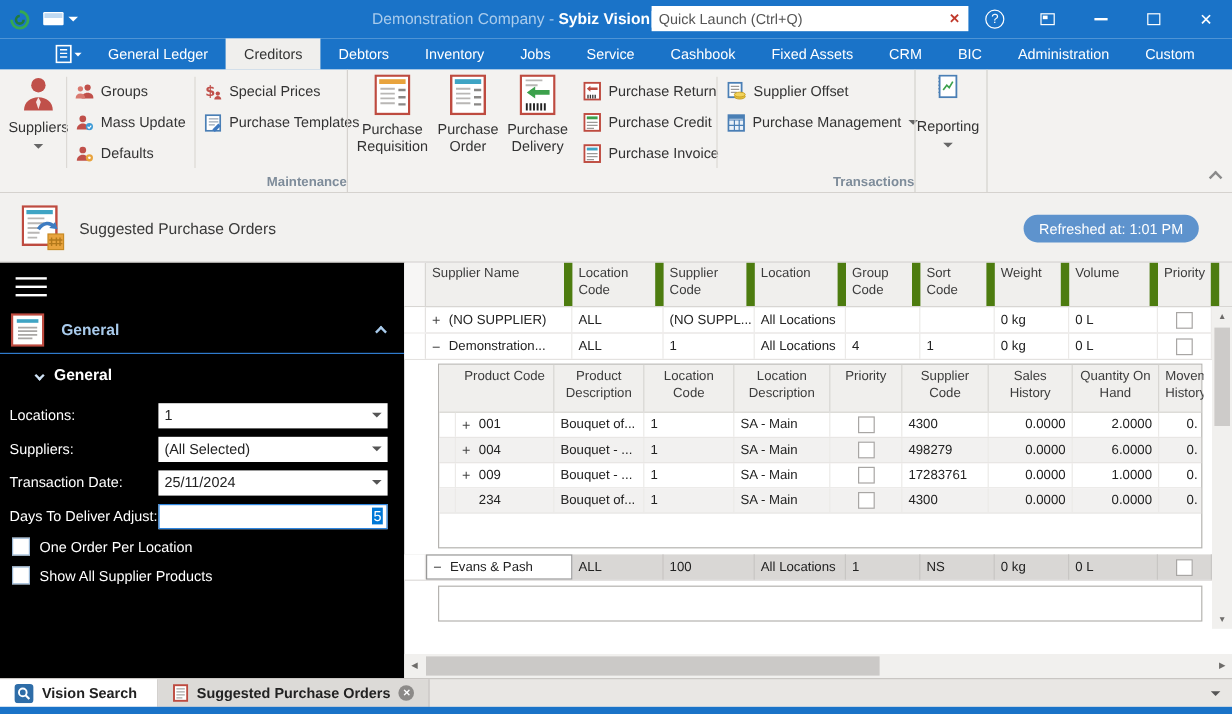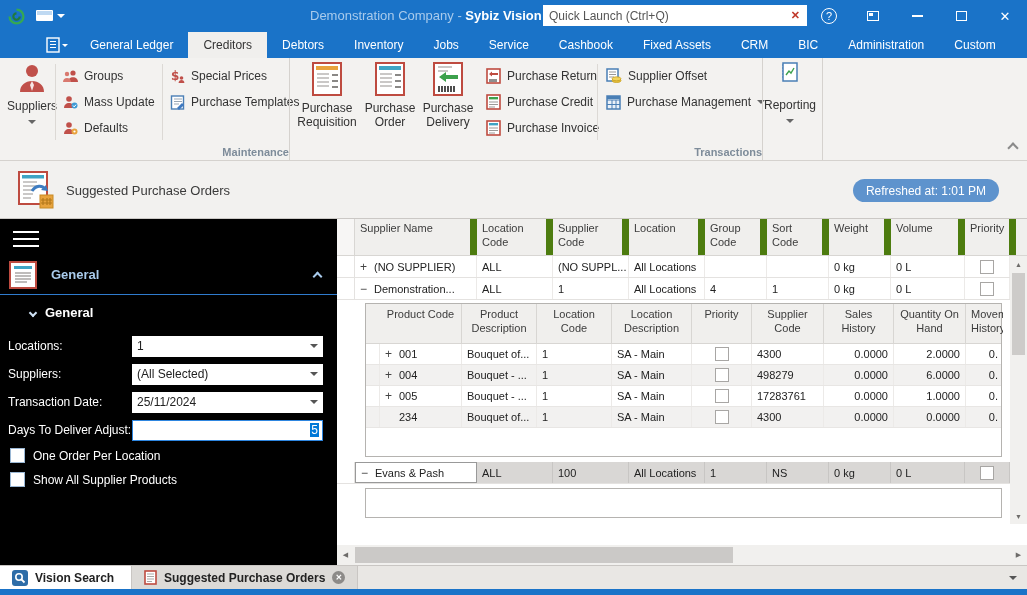--- a/index.html
+++ b/index.html
@@ -493,21 +493,21 @@
           </span>
         <span class="cell d-72">498279</span>
         <span class="cell d-70 num">0.0000</span>
         <span class="cell d-72 num">6.0000</span>
         <span class="cell d-37 num">0.</span>
       </div>
       <div class="drow">
         <span class="cell d-ind"></span>
         <span class="cell d-code">
             <span class="expand">+</span>
-            <span>005</span>
+            <span>009</span>
           </span>
         <span class="cell d-75">Bouquet - ...</span>
         <span class="cell d-75">1</span>
         <span class="cell d-80">SA - Main</span>
         <span class="cell d-60">
             <span class="gcheck"></span>
           </span>
         <span class="cell d-72">17283761</span>
         <span class="cell d-70 num">0.0000</span>
         <span class="cell d-72 num">1.0000</span>

